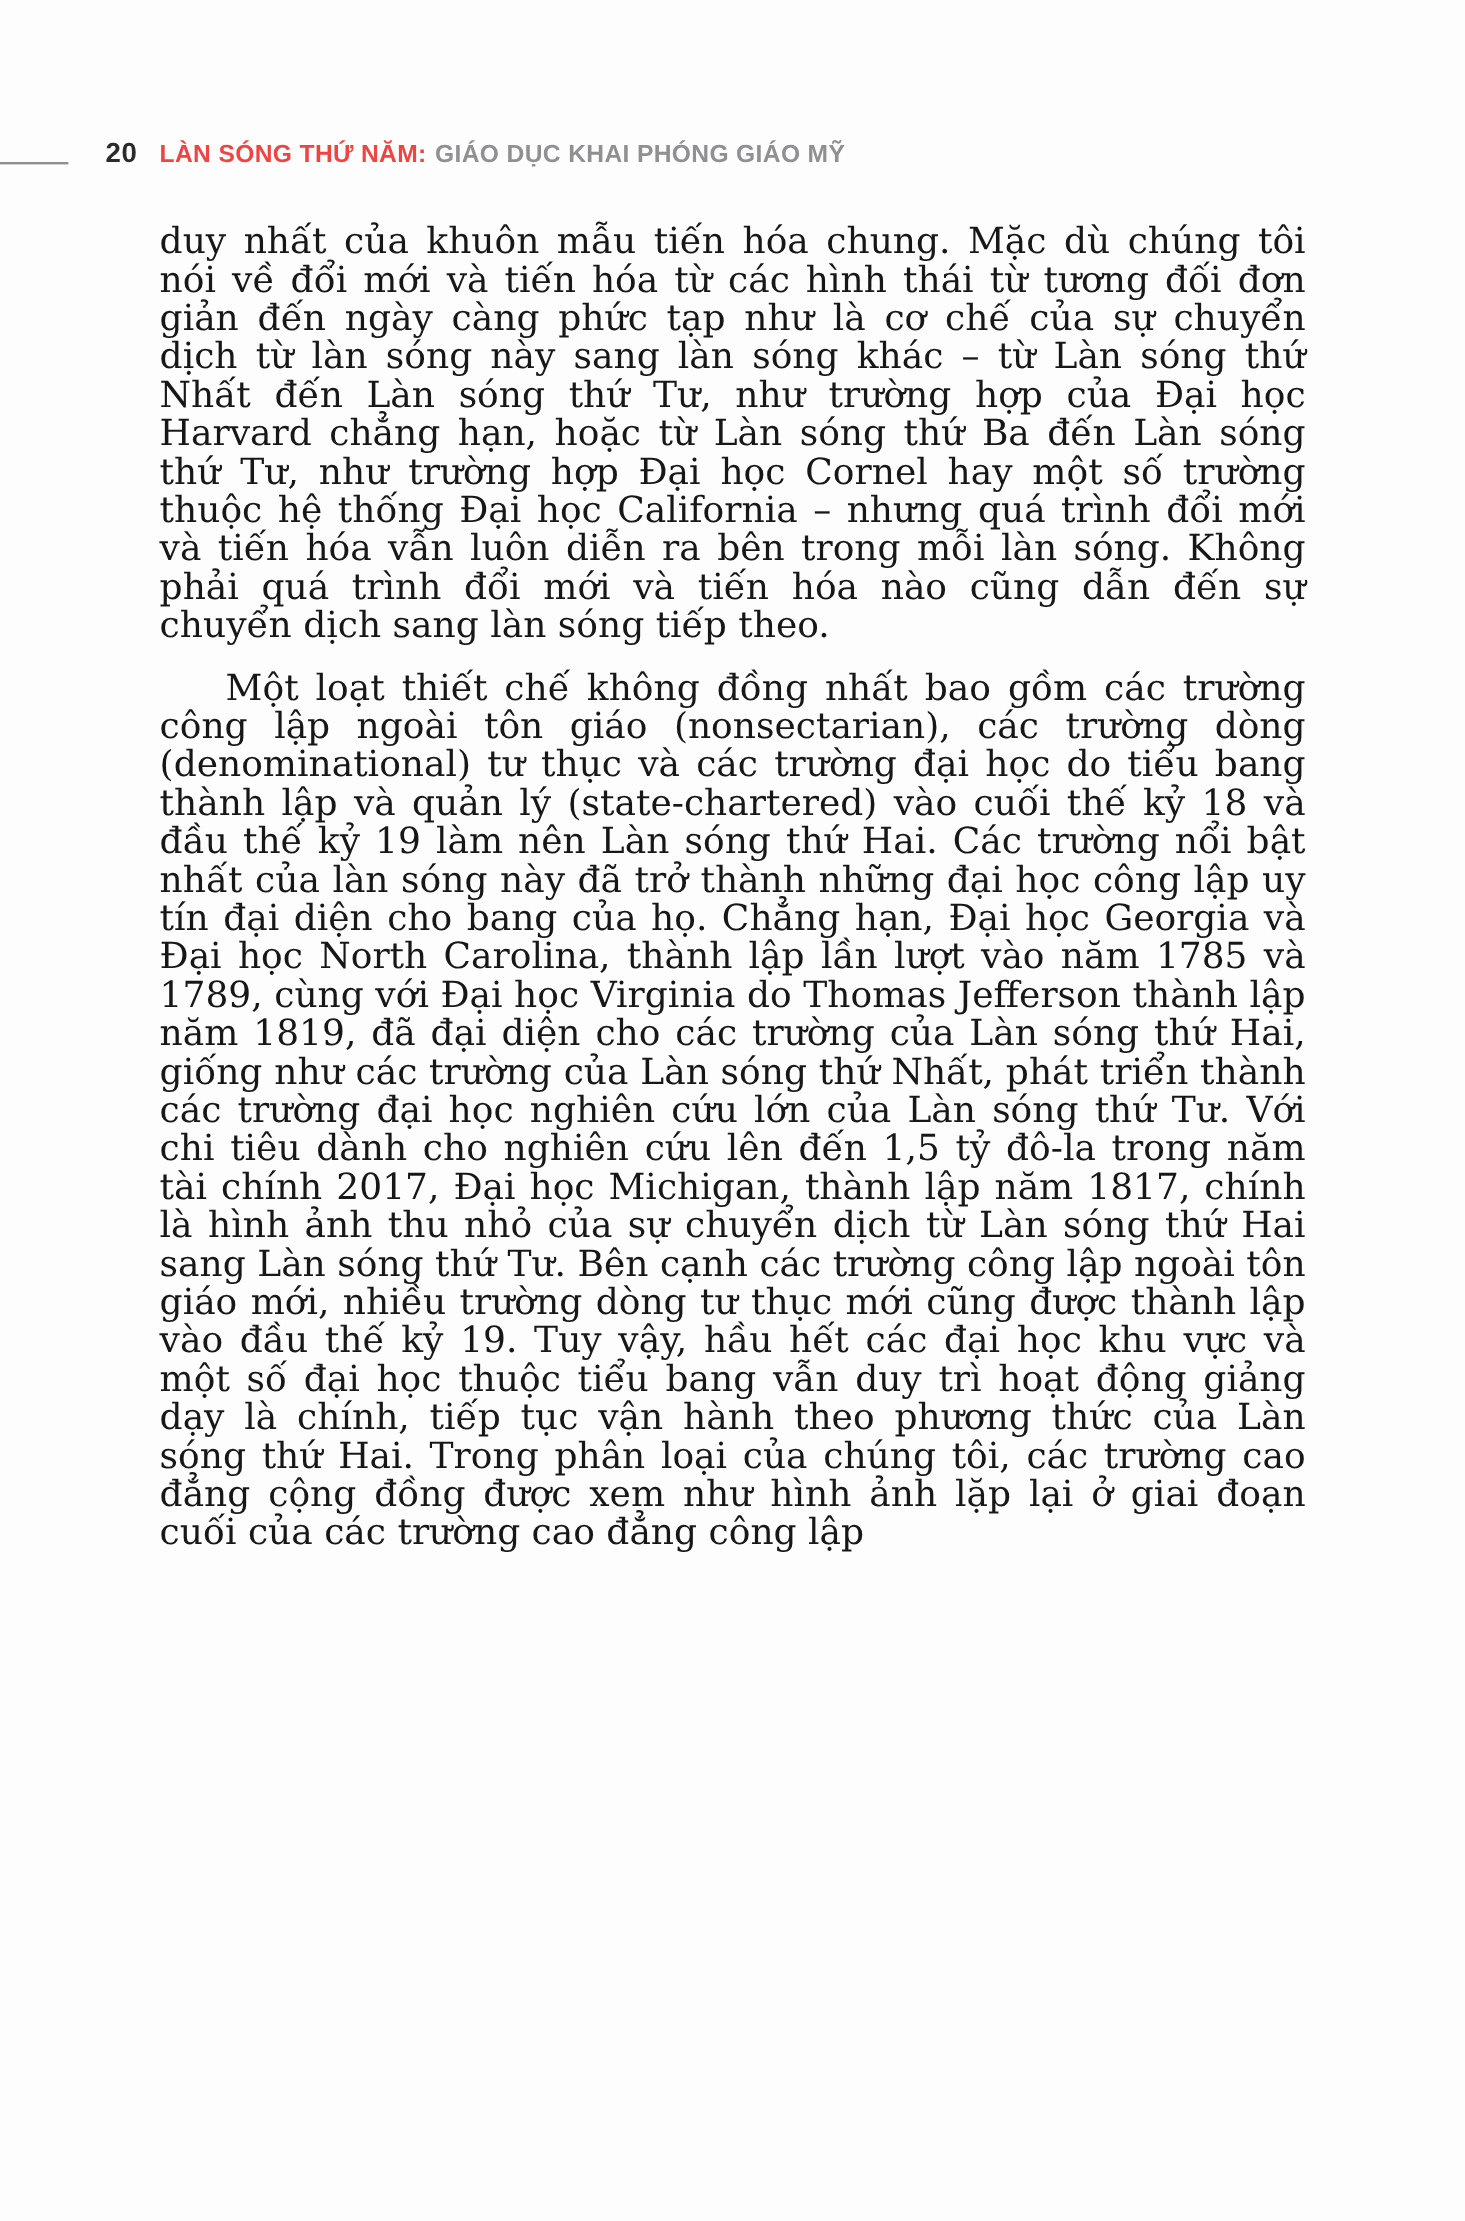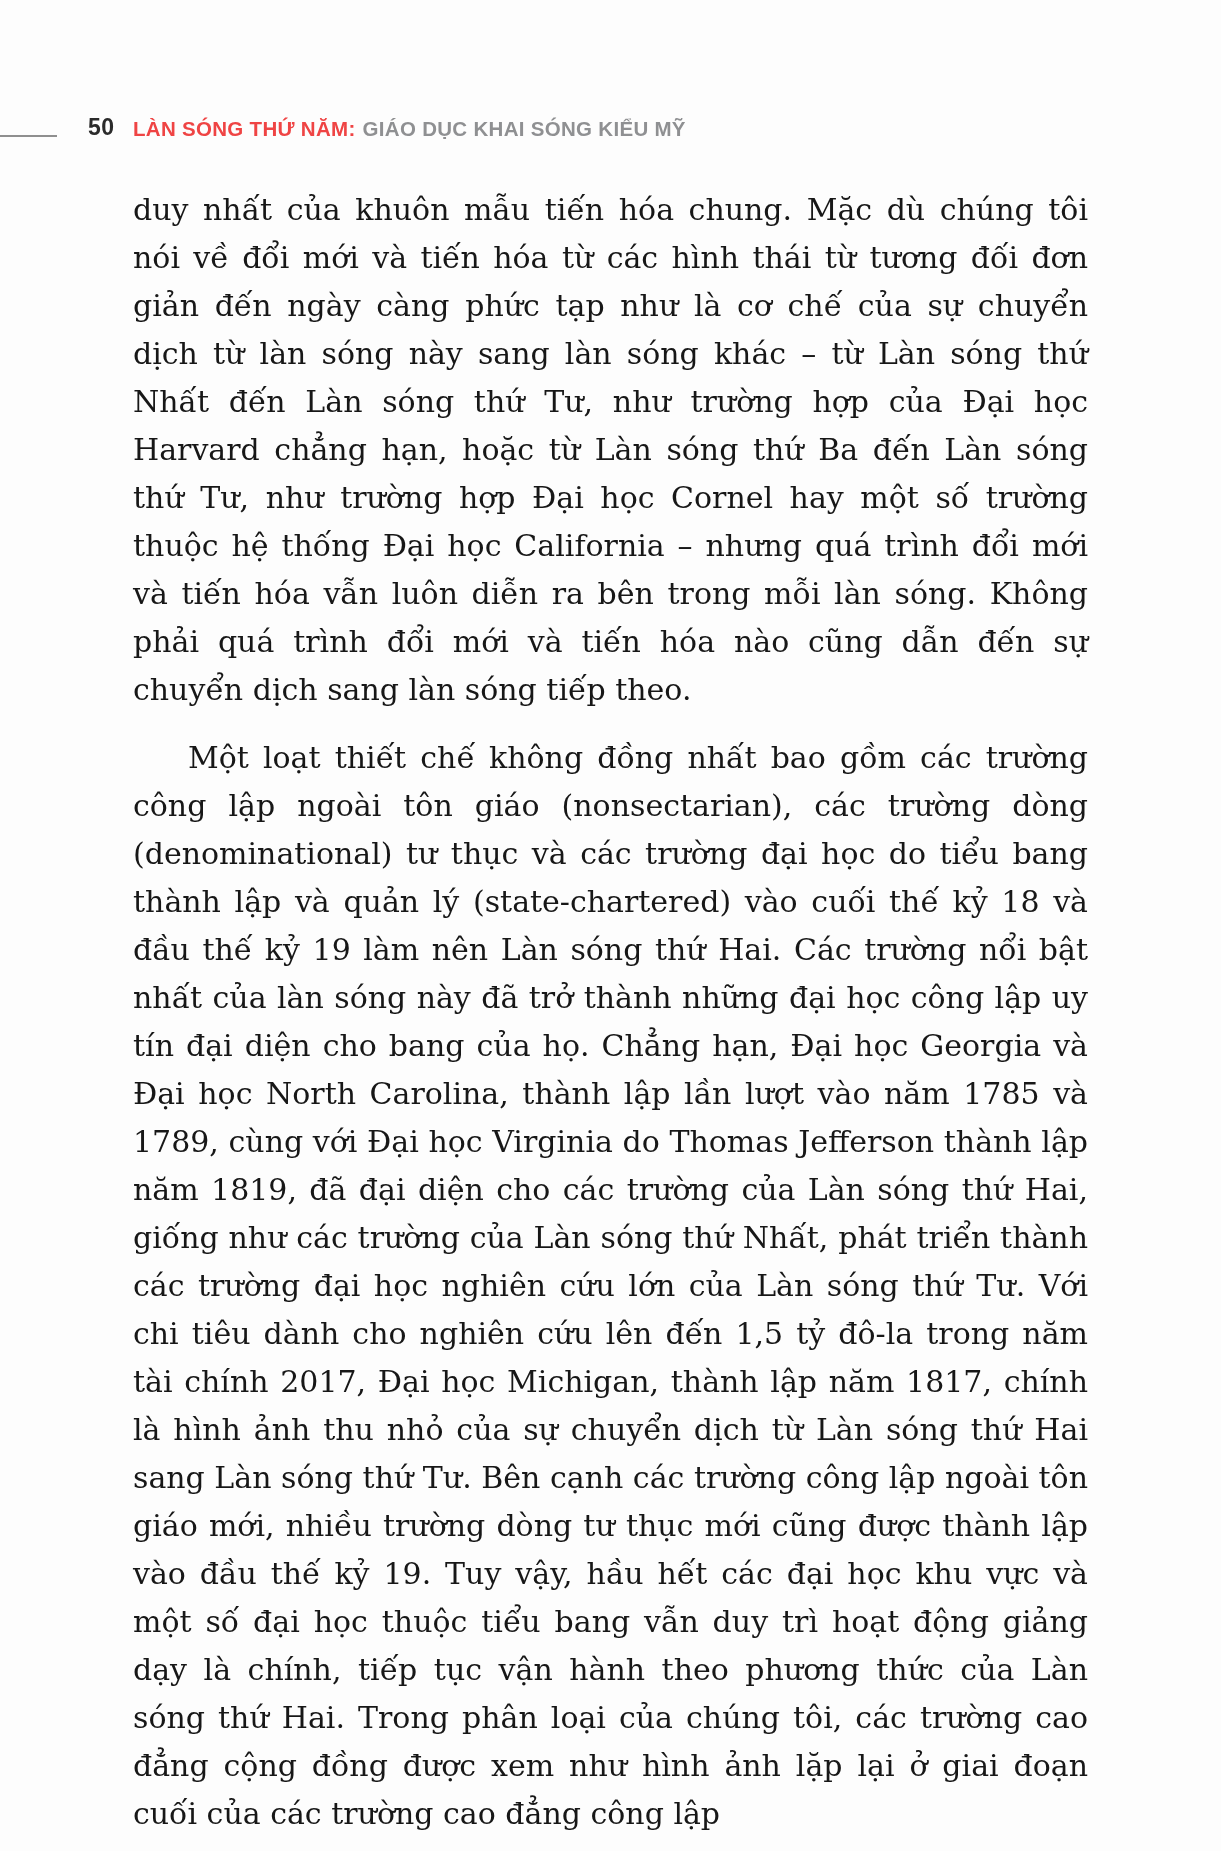--- a/index.html
+++ b/index.html
@@ -61,39 +61,39 @@
   }
   
   .body-text {
     position: absolute;
     top: 186px;
     left: 133px;
     width: 955px;
   }
   .para {
     font-size: 30px;
-    line-height: 48px;
+    line-height: 32px;
     text-align: justify;
     color: #171717;
   }
   .para + .para {
     margin-top: 20px;
     text-indent: 55px;
   }
 </style>
 </head>
 <body>
 
 <div class="page">
 
   <div class="header">
     <div class="header-rule"></div>
-    <span class="page-number">50</span>
+    <span class="page-number">20</span>
     <div class="running-head">
-      <span class="header-title">LÀN SÓNG THỨ NĂM:</span><span class="header-subtitle">GIÁO DỤC KHAI SÓNG KIỂU MỸ</span>
+      <span class="header-title">LÀN SÓNG THỨ NĂM:</span><span class="header-subtitle">GIÁO DỤC KHAI PHÓNG GIÁO MỸ</span>
     </div>
   </div>
 
   <div class="body-text">
     <p class="para">duy nhất của khuôn mẫu tiến hóa chung. Mặc dù chúng tôi nói về đổi mới và tiến hóa từ các hình thái từ tương đối đơn giản đến ngày càng phức tạp như là cơ chế của sự chuyển dịch từ làn sóng này sang làn sóng khác – từ Làn sóng thứ Nhất đến Làn sóng thứ Tư, như trường hợp của Đại học Harvard chẳng hạn, hoặc từ Làn sóng thứ Ba đến Làn sóng thứ Tư, như trường hợp Đại học Cornel hay một số trường thuộc hệ thống Đại học California – nhưng quá trình đổi mới và tiến hóa vẫn luôn diễn ra bên trong mỗi làn sóng. Không phải quá trình đổi mới và tiến hóa nào cũng dẫn đến sự chuyển dịch sang làn sóng tiếp theo.</p>
     <p class="para">Một loạt thiết chế không đồng nhất bao gồm các trường công lập ngoài tôn giáo (nonsectarian), các trường dòng (denominational) tư thục và các trường đại học do tiểu bang thành lập và quản lý (state-chartered) vào cuối thế kỷ 18 và đầu thế kỷ 19 làm nên Làn sóng thứ Hai. Các trường nổi bật nhất của làn sóng này đã trở thành những đại học công lập uy tín đại diện cho bang của họ. Chẳng hạn, Đại học Georgia và Đại học North Carolina, thành lập lần lượt vào năm 1785 và 1789, cùng với Đại học Virginia do Thomas Jefferson thành lập năm 1819, đã đại diện cho các trường của Làn sóng thứ Hai, giống như các trường của Làn sóng thứ Nhất, phát triển thành các trường đại học nghiên cứu lớn của Làn sóng thứ Tư. Với chi tiêu dành cho nghiên cứu lên đến 1,5 tỷ đô-la trong năm tài chính 2017, Đại học Michigan, thành lập năm 1817, chính là hình ảnh thu nhỏ của sự chuyển dịch từ Làn sóng thứ Hai sang Làn sóng thứ Tư. Bên cạnh các trường công lập ngoài tôn giáo mới, nhiều trường dòng tư thục mới cũng được thành lập vào đầu thế kỷ 19. Tuy vậy, hầu hết các đại học khu vực và một số đại học thuộc tiểu bang vẫn duy trì hoạt động giảng dạy là chính, tiếp tục vận hành theo phương thức của Làn sóng thứ Hai. Trong phân loại của chúng tôi, các trường cao đẳng cộng đồng được xem như hình ảnh lặp lại ở giai đoạn cuối của các trường cao đẳng công lập</p>
   </div>
 
 </div>
 

